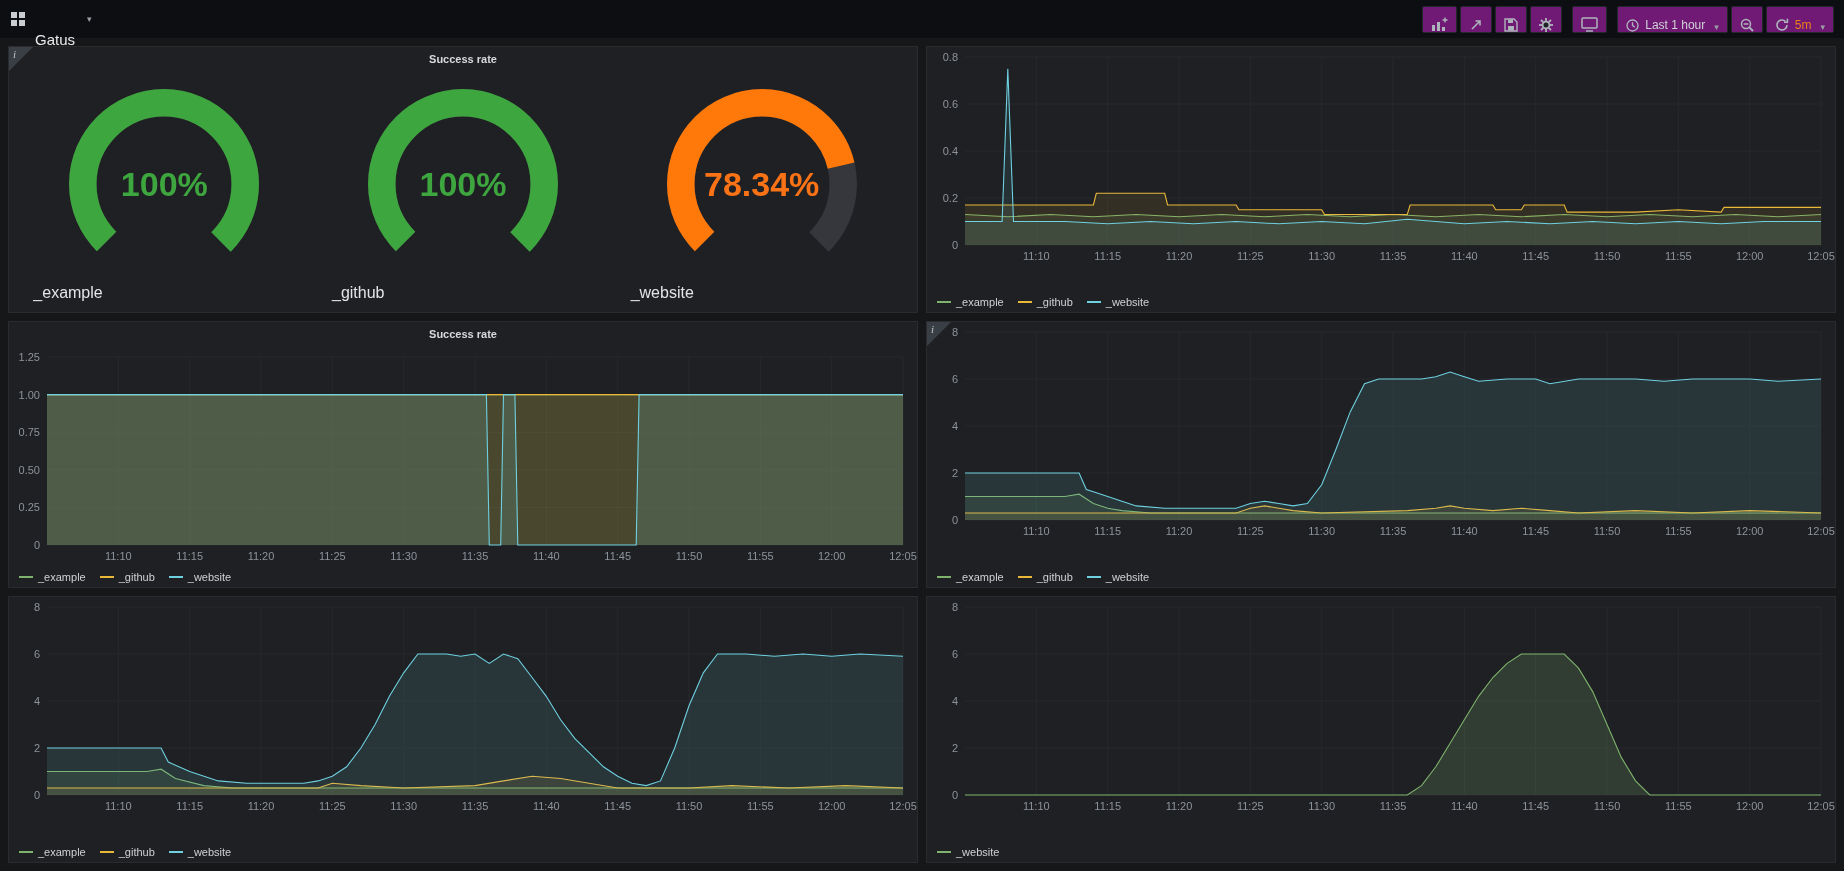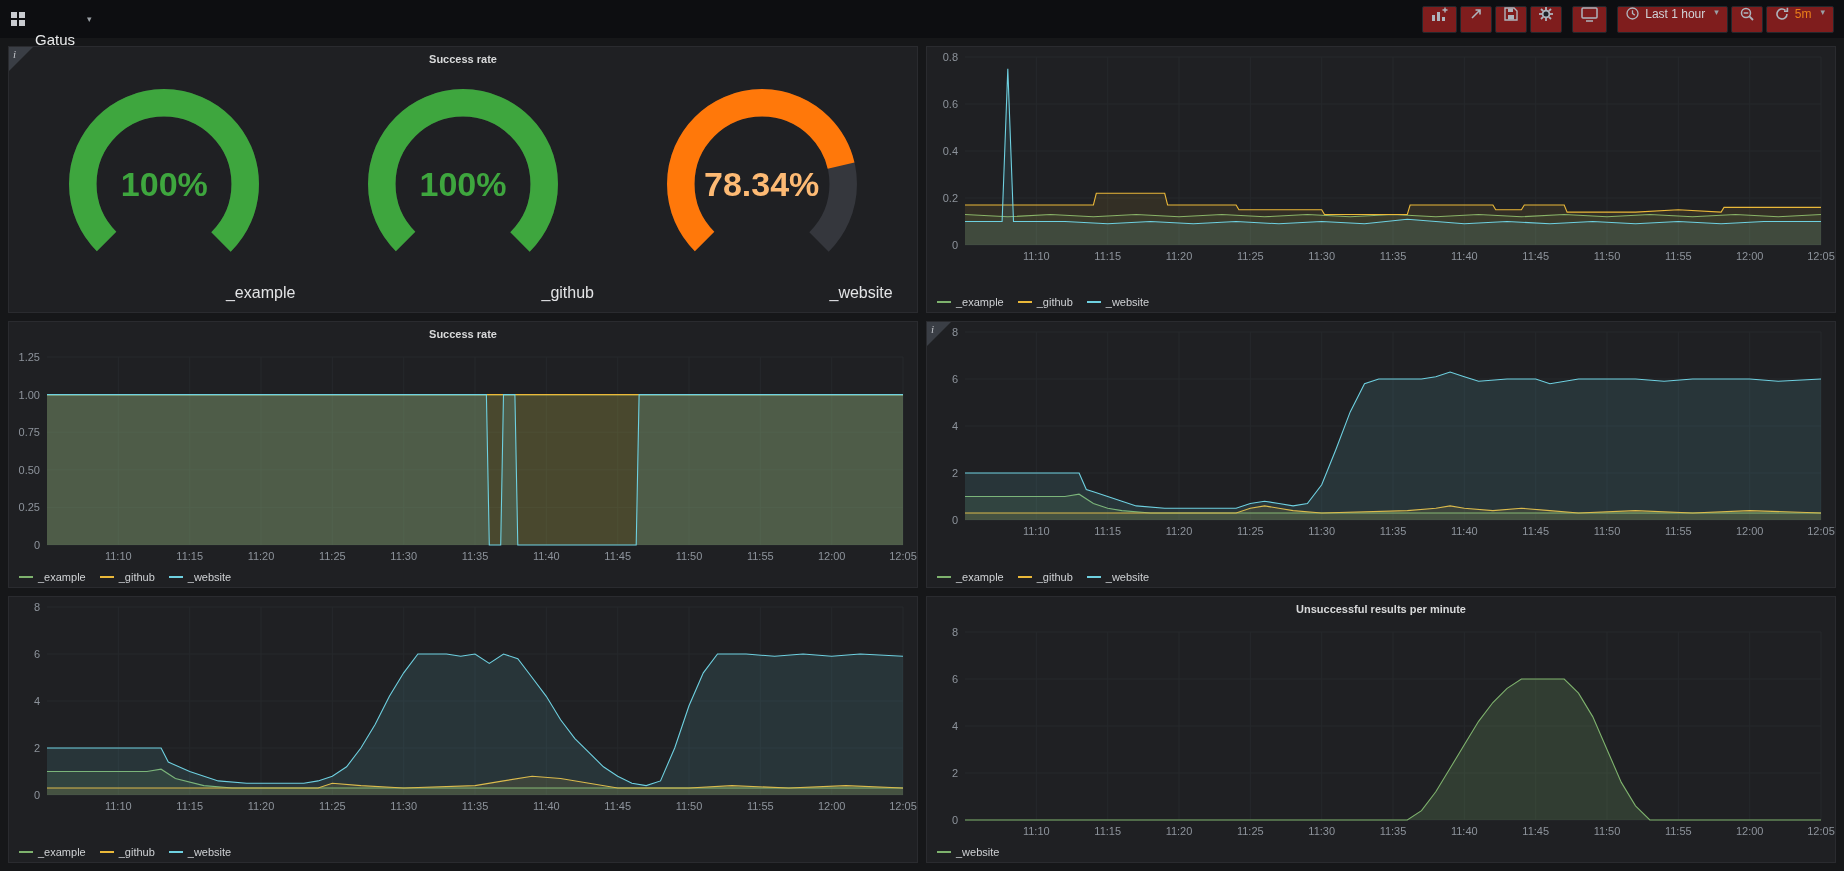--- a/index.html
+++ b/index.html
@@ -15,22 +15,22 @@
   .navbar {
     height:38px; background:#0d0e11; display:flex; align-items:center;
     justify-content:space-between; padding:0 10px;
   }
   .nav-left { display:flex; align-items:center; gap:9px; cursor:pointer; }
   .nav-title { font-size:15px; color:#e9eaeb;margin-top:41px; }
   .caret { font-size:9px; color:#9aa0a6; margin-left:3px; }
   .nav-right { display:flex; align-items:center; gap:10px; }
   .btn-group { display:flex; gap:3px; }
   .nav-btn {
-    height:27px; min-width:30px; background:#7f1d1d; border:1px solid #24272c;
-    border-radius:2px; display:flex; align-items:flex-start; justify-content:center;
+    height:27px; min-width:30px; background:#701a75; border:1px solid #24272c;
+    border-radius:2px; display:flex; align-items:flex-end; justify-content:center;
     gap:6px; padding:0 8px; color:#aeb4bc; font-size:12px; cursor:pointer;
   }
   .nav-btn .txt { color:#d0d2d6; }
   .nav-btn .accent { color:#eb8019; }
   svg.ic { display:block; }
 
   
   .grid {
     height:833px; padding:8px; display:grid; gap:8px;
     grid-template-columns:1fr 1fr; grid-template-rows:repeat(3, 1fr);
@@ -47,21 +47,21 @@
     position:absolute; top:0; left:0; width:0; height:0; z-index:2;
     border-top:24px solid #3a3e45; border-right:24px solid transparent; cursor:pointer;
   }
   .info-corner span {
     position:absolute; top:-23px; left:4px; font-size:11px; font-style:italic;
     color:#c3c6cb; font-family:"Liberation Serif", serif;
   }
 
   
   .gauge-row { flex:1; display:flex; align-items:center; justify-content:space-around; padding:0 6px 8px; }
-  .gauge-cell { display:flex; flex-direction:column; align-items:flex-end;gap:12px; }
+  .gauge-cell { display:flex; flex-direction:column; align-items:flex-start;gap:12px; }
   .gauge-wrap { position:relative; width:262px; height:196px; }
   .gauge-wrap svg { width:100%; height:100%; }
   .gauge-value {
     position:absolute; left:50%; top:56%; transform:translate(-50%,-50%);
     font-size:34px; font-weight:700;
   }
   .gauge-label { font-size:16px; color:#e3e4e6; margin-top:2px; }
 
   
   .chart-area { flex:1; min-height:0; cursor:crosshair; }
@@ -187,21 +187,21 @@
           <div class="gauge-value" style="color: rgb(62, 166, 62);">100%</div>
         </div>
         <div class="gauge-label">_github</div>
       </div>
       <div class="gauge-cell">
         <div class="gauge-wrap">
           <div class="gauge-arc"><svg viewBox="0 0 200 150" width="100%" height="100%">
       <circle cx="100" cy="84" r="62" fill="none" stroke="#35373d" stroke-width="21" stroke-dasharray="292.16811678385073 97.3893722612836" transform="rotate(135 100 84)"></circle>
       <circle cx="100" cy="84" r="62" fill="none" stroke="#FF780A" stroke-width="21" stroke-dasharray="228.88450268846867 160.67298635666566" transform="rotate(135 100 84)"></circle>
     </svg></div>
-          <div class="gauge-value" style="color: #fdba74;">78.34%</div>
+          <div class="gauge-value" style="color: #f97316;">78.34%</div>
         </div>
         <div class="gauge-label">_website</div>
       </div>
     </div>
   </div>
 
   <div class="panel">
     <div class="chart-area"><svg width="908" height="220" font-family="Liberation Sans, sans-serif" font-size="11">
           <line x1="38" y1="198.0" x2="894" y2="198.0" stroke="#26282c"></line>
           <text x="31" y="202" fill="#8d939b" text-anchor="end">0</text>
@@ -401,21 +401,20 @@
           <polyline points="38.0,151.0 152.1,151.0 159.3,165.1 180.7,174.5 209.2,183.9 237.7,186.3 294.8,186.3 309.1,183.9 323.3,179.2 337.6,169.8 351.9,151.0 366.1,127.5 380.4,99.3 394.7,75.8 408.9,57.0 437.5,57.0 451.7,59.3 466.0,57.0 480.3,66.4 494.5,57.0 508.8,61.7 523.1,80.5 537.3,99.3 551.6,122.8 565.9,141.6 580.1,155.7 594.4,169.8 608.7,179.2 622.9,186.3 637.2,188.6 651.5,183.9 665.7,151.0 680.0,108.7 694.3,75.8 708.5,57.0 737.1,57.0 765.6,59.3 794.1,57.0 822.7,59.3 851.2,57.0 894.0,59.3" fill="none" stroke="#6ED0E0" stroke-width="1.1"></polyline>
         </svg></div>
     <div class="legend">
         <span class="legend-item"><i style="background:#7EB26D"></i>_example</span>
         <span class="legend-item"><i style="background:#EAB839"></i>_github</span>
         <span class="legend-item"><i style="background:#6ED0E0"></i>_website</span>
       </div>
   </div>
 
   <div class="panel">
-    <div class="panel-title">Unsuccessful results per minute</div>
     <div class="chart-area"><svg width="908" height="220" font-family="Liberation Sans, sans-serif" font-size="11">
           <line x1="38" y1="198.0" x2="894" y2="198.0" stroke="#26282c"></line>
           <text x="31" y="202" fill="#8d939b" text-anchor="end">0</text>
           <line x1="38" y1="151.0" x2="894" y2="151.0" stroke="#26282c"></line>
           <text x="31" y="155" fill="#8d939b" text-anchor="end">2</text>
           <line x1="38" y1="104.0" x2="894" y2="104.0" stroke="#26282c"></line>
           <text x="31" y="108" fill="#8d939b" text-anchor="end">4</text>
           <line x1="38" y1="57.0" x2="894" y2="57.0" stroke="#26282c"></line>
           <text x="31" y="61" fill="#8d939b" text-anchor="end">6</text>
           <line x1="38" y1="10.0" x2="894" y2="10.0" stroke="#26282c"></line>

